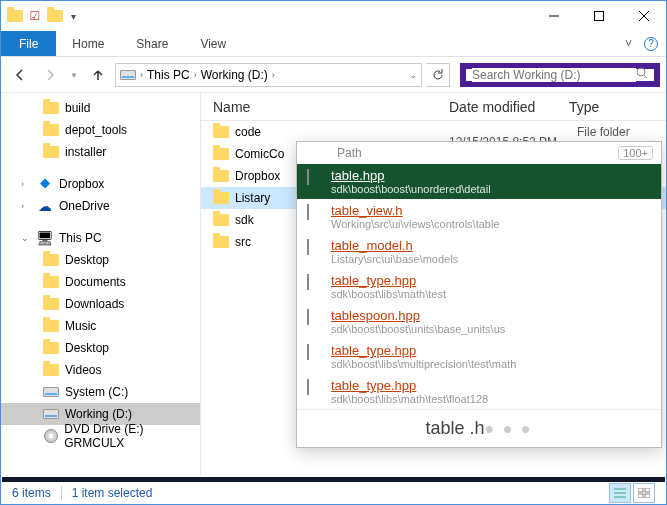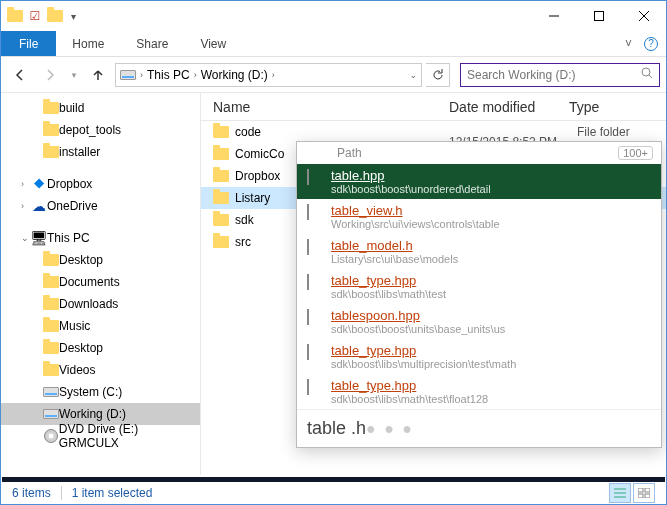--- a/index.html
+++ b/index.html
@@ -18,26 +18,26 @@
 .help-area { margin-left: auto; display: flex; align-items: center; padding-right: 8px; gap: 6px; }
 
 .nav-bar { height: 36px; display: flex; align-items: center; padding: 0 6px; gap: 4px; border-bottom: 1px solid #e8e8e8; }
 .nav-btn { width: 26px; height: 26px; display: flex; align-items: center; justify-content: center; border-radius: 2px; }
 .nav-btn.disabled { color: #999; }
 .address-bar { flex: 1; height: 24px; border: 1px solid #ccc; display: flex; align-items: center; padding: 0 4px; gap: 4px; }
 .crumb { display: flex; align-items: center; gap: 4px; }
 .crumb-sep { font-size: 9px; color: #555; }
 .addr-drop { margin-left: auto; color: #666; font-size: 9px; }
 .refresh-btn { width: 24px; height: 24px; border: 1px solid #ccc; border-left: none; display: flex; align-items: center; justify-content: center; }
-.search-box { width: 200px; height: 24px; border: 1px solid #4c1d95; display: flex; align-items: center; padding: 0 6px; margin-left: 6px; }
+.search-box { width: 200px; height: 24px; border: 6px solid #4c1d95; display: flex; align-items: center; padding: 0 6px; margin-left: 6px; }
 .search-box input { border: none; outline: none; flex: 1; font-size: 12px; color: #999; }
 
 .main { display: flex; height: 382px; }
 .tree { width: 200px; border-right: 1px solid #e8e8e8; overflow-y: auto; padding: 4px 0; }
-.tree-item { display: flex; align-items: center; padding: 2px 0 2px 20px; height: 22px; }
+.tree-item { display: flex; align-items: center; padding: 2px 0 2px 20px; height: 22px; gap: 6px; }
 .tree-item.sub { padding-left: 42px; }
 .tree-item.selected { background: #ccc; }
 .tree-group { margin-top: 10px; }
 .tree-chevron { width: 10px; font-size: 9px; color: #666; }
 .ticon { width: 16px; height: 16px; display: inline-flex; align-items: center; justify-content: center; font-size: 14px; }
 
 .content { flex: 1; position: relative; }
 .col-headers { height: 28px; display: flex; align-items: center; border-bottom: 1px solid #e8e8e8; font-size: 14px; color: #333; }
 .col-name { width: 248px; padding-left: 12px; }
 .col-date { width: 120px; }
@@ -52,21 +52,21 @@
 .lp-header { display: flex; justify-content: space-between; align-items: center; padding: 4px 8px; color: #888; font-size: 12px; margin-left: 32px; }
 .lp-count { border: 1px solid #ccc; border-radius: 3px; padding: 0 4px; font-size: 11px; }
 .lp-item { padding: 4px 10px; display: flex; gap: 8px; align-items: flex-start; }
 .lp-item.selected { background: #14532d; color: #fff; }
 .lp-item .lp-icon { width: 16px; height: 16px; margin-top: 2px; flex-shrink: 0; }
 .lp-text { flex: 1; }
 .lp-title { font-size: 13px; text-decoration: underline; }
 .lp-path { font-size: 11px; opacity: .85; }
 .lp-item:not(.selected) .lp-title { color: #c2410c; }
 .lp-item:not(.selected) .lp-path { color: #888; }
-.lp-search { border-top: 1px solid #eee; padding: 8px 10px; display: flex; align-items: center; justify-content: flex-start; }
+.lp-search { border-top: 1px solid #eee; padding: 8px 10px; display: flex; align-items: center; justify-content: center; }
 .lp-search-text { font-size: 18px; color: #444; }
 .lp-dots { color: #ccc; font-size: 16px; letter-spacing: 2px; }
 
 .statusbar { position: absolute; bottom: 1px; left: 1px; right: 1px; height: 26px; border-top: 5px solid #0f172a; display: flex; align-items: center; padding: 0 10px; font-size: 12px; color: #1e5aa6; background: #fff; }
 .status-sep { width: 1px; height: 14px; background: #ccc; margin: 0 10px; }
 .view-btns { margin-left: auto; display: flex; gap: 2px; }
 .vbtn { width: 22px; height: 20px; border: 1px solid #99c0e8; display: flex; align-items: center; justify-content: center; }
 .vbtn.active { background: #cce8ff; }
 
 .folder-ico { width: 16px; height: 12px; background: #ffd868; border-radius: 1px; position: relative; }

